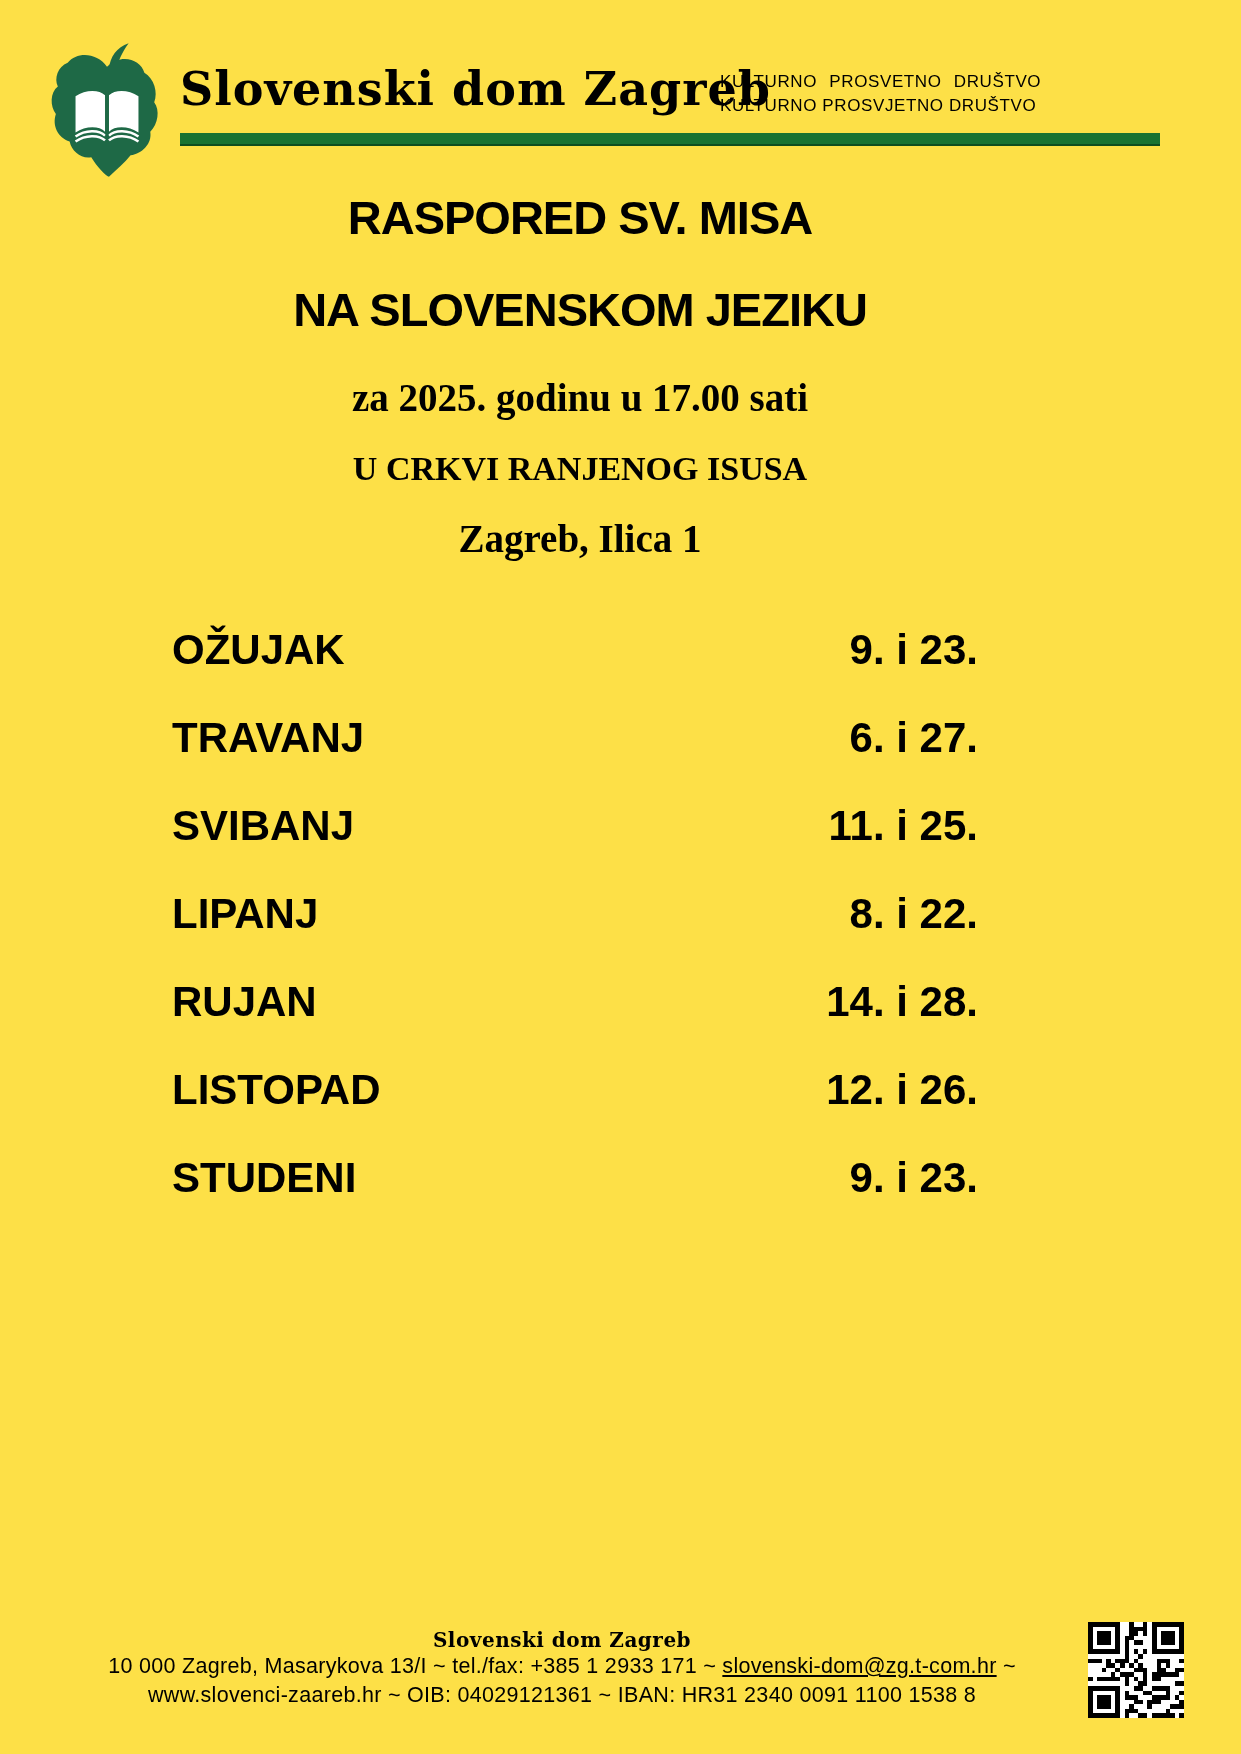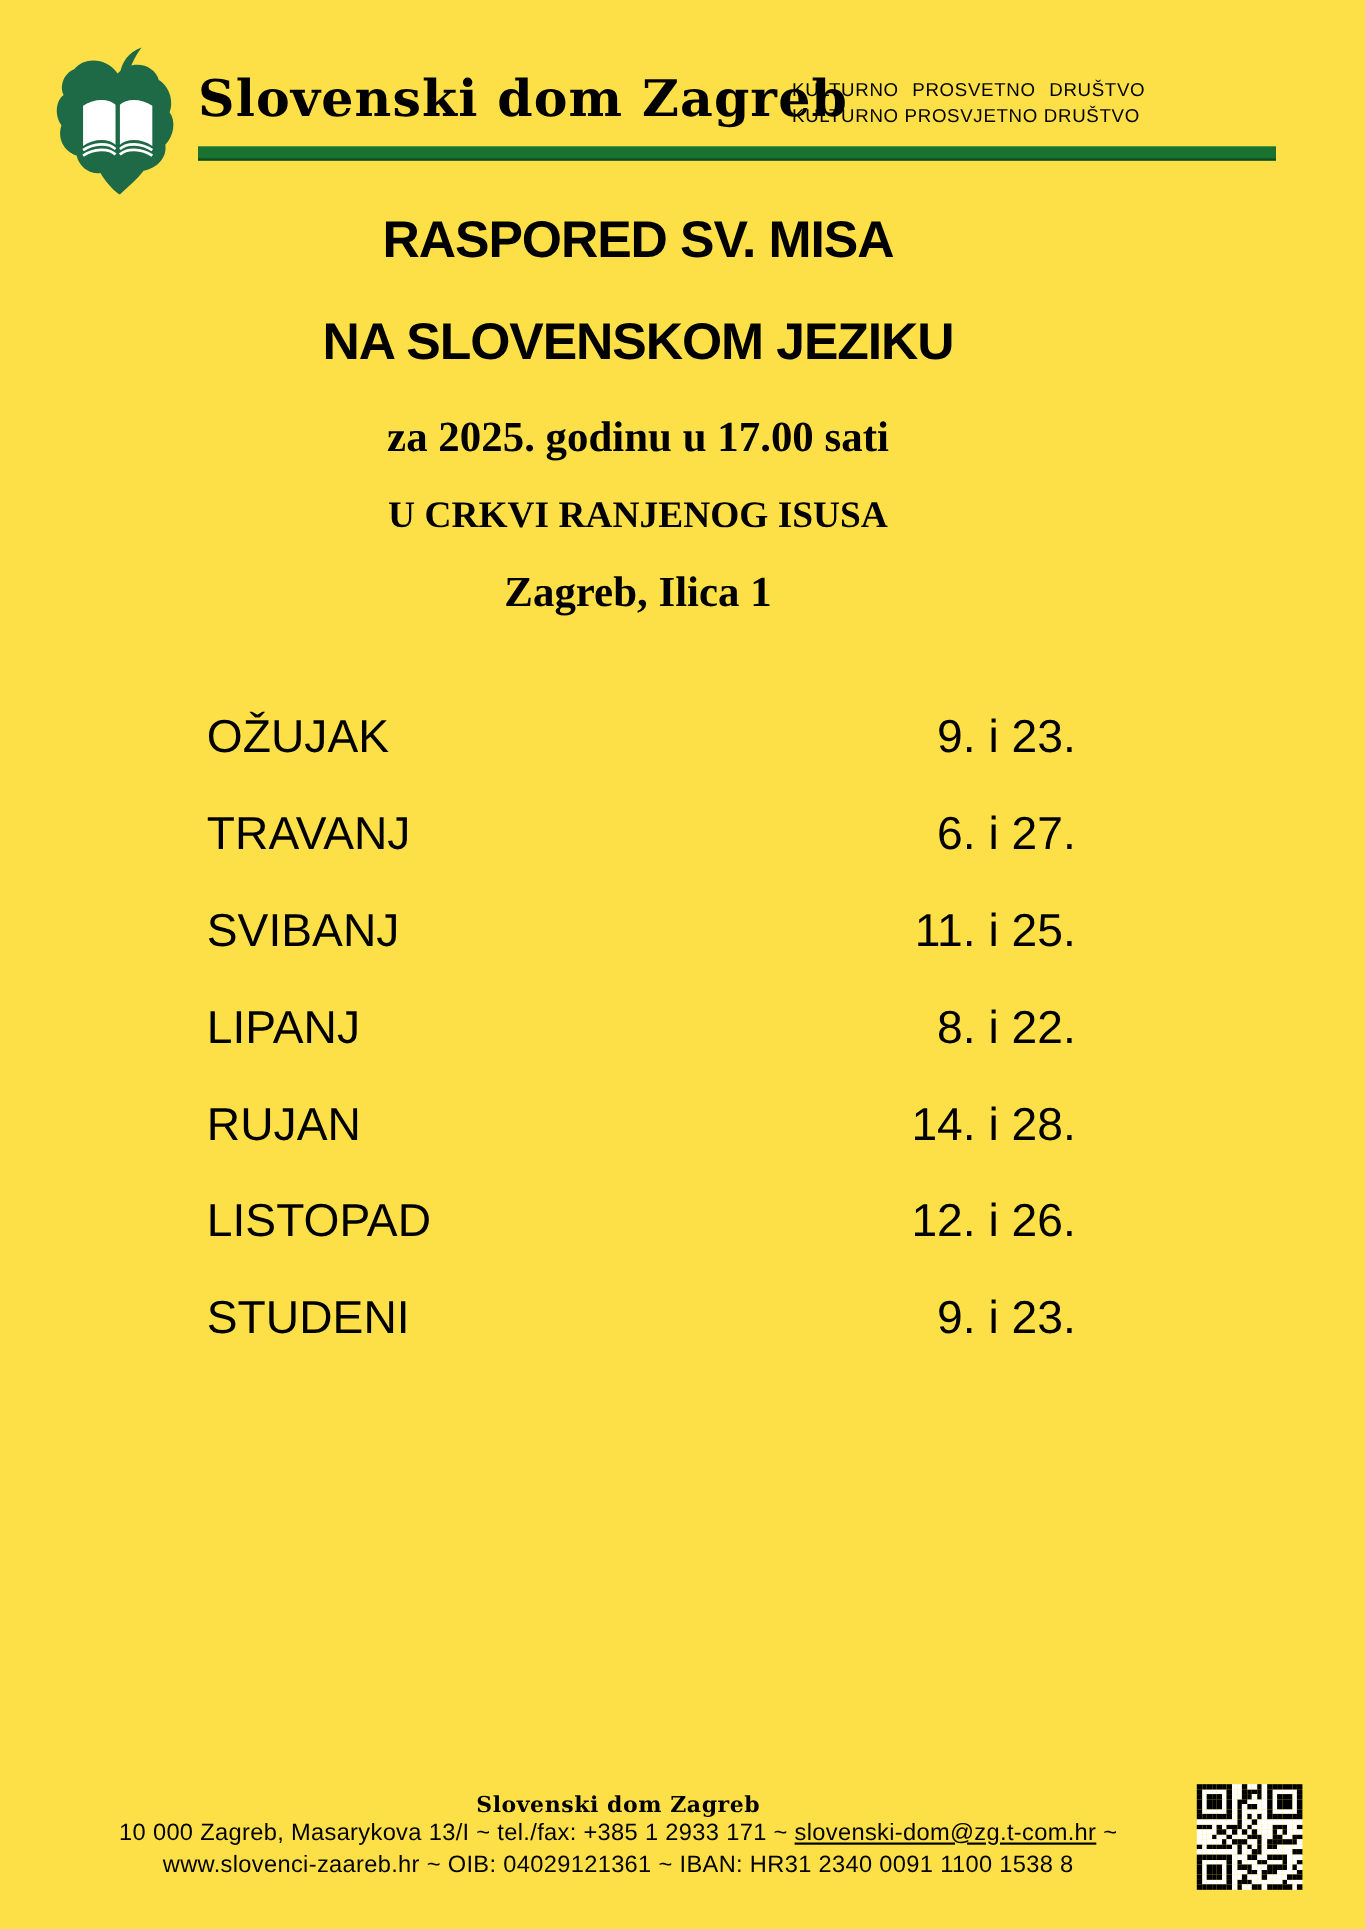--- a/index.html
+++ b/index.html
@@ -38,23 +38,23 @@
   .t1{position:absolute;top:190px;width:100%;}
   .t2{position:absolute;top:282px;width:100%;}
   .t-serif{font-family:"Liberation Serif", serif;font-weight:bold;}
   .t3{position:absolute;top:375px;width:100%;font-size:39px;}
   .t4{position:absolute;top:450px;width:100%;font-size:34px;font-family:Liberation Serif, serif;}
   .t5{position:absolute;top:516px;width:100%;font-size:39px;}
 
   
   .schedule{position:absolute;left:172px;top:606px;width:806px;}
   .srow{
-    display:flex;justify-content:space-between;align-items:flex-end;
+    display:flex;justify-content:space-between;align-items:center;
     height:88px;
-    font-weight:normal;font-size:42px;letter-spacing:0;margin-left:16px;
+    font-weight:bold;font-size:42px;letter-spacing:0;
   }
   .srow .dates{text-align:right;}
 
   
   .footer{position:absolute;left:0;top:1628px;width:1124px;text-align:center;}
   .f-org{
     font-family:"DejaVu Serif", serif;font-weight:bold;
     font-size:20px;letter-spacing:0.5px;
   }
   .f-line{font-size:21.5px;letter-spacing:0.3px;line-height:29px;white-space:nowrap;}

